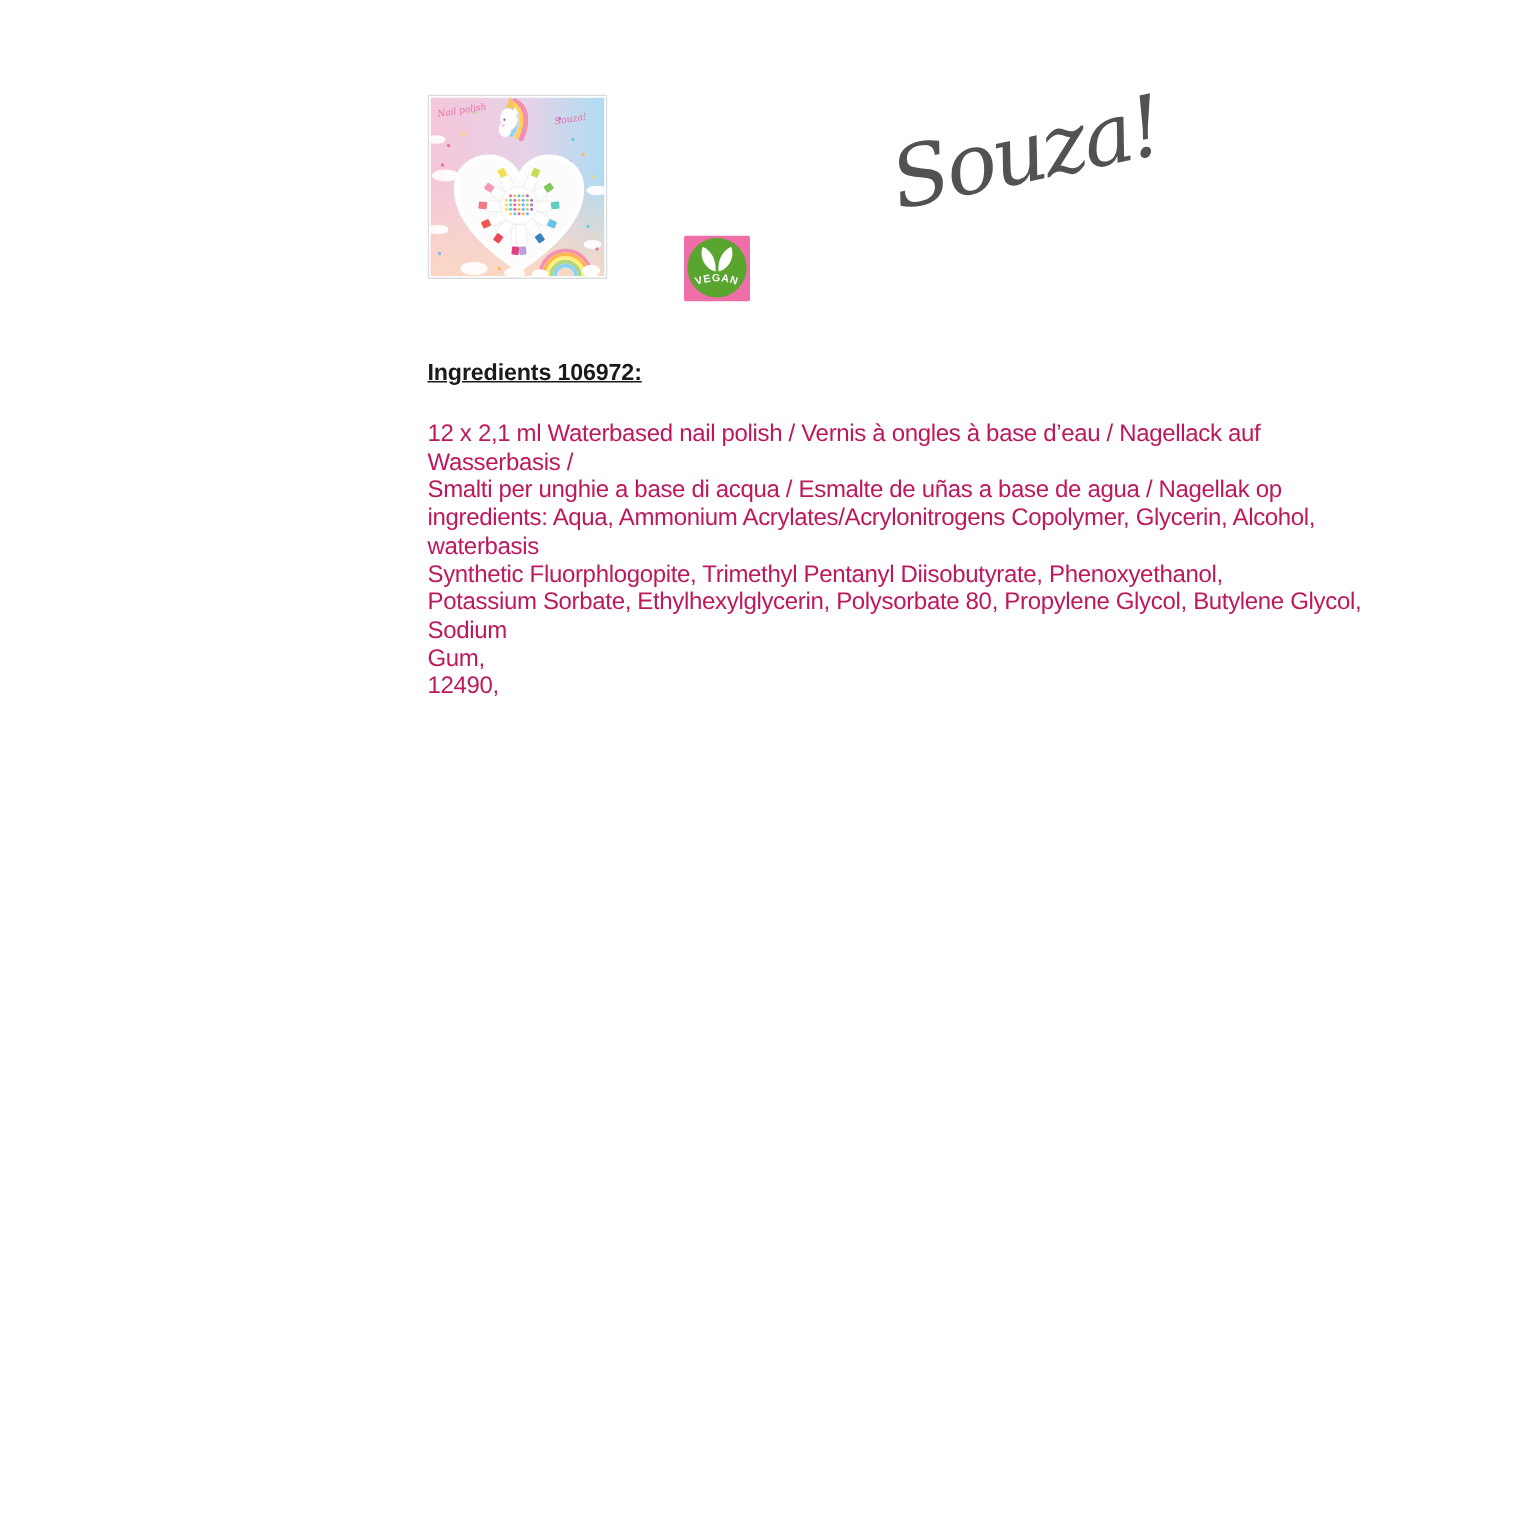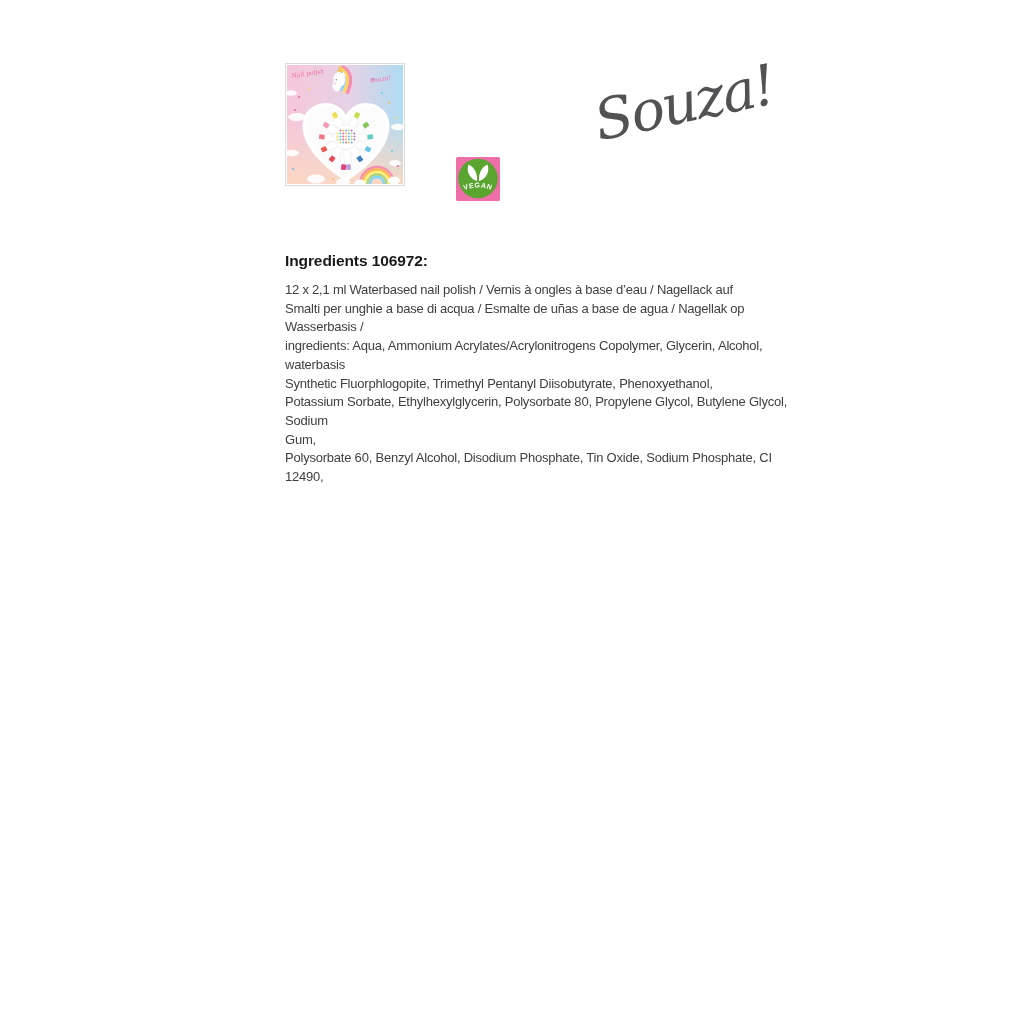--- a/index.html
+++ b/index.html
@@ -24,26 +24,26 @@
     display:flex;align-items:center;justify-content:center;
     transform:rotate(-12deg);
   }
   .logo-text{
     font-family:"DejaVu Serif",serif;font-style:italic;
     font-size:56px;letter-spacing:-2px;color:#525255;white-space:nowrap;
   }
 
   
   .heading{
-    position:absolute;left:285px;top:252px;
-    font-size:15.5px;font-weight:bold;letter-spacing:-0.1px;color:#1a1a1a;
+    position:absolute;left:285px;top:240px;
+    font-size:15.5px;font-weight:bold;letter-spacing:-0.1px;color:#1a1a1a;text-decoration:underline;
   }
   .body-text{
     position:absolute;left:285px;top:281px;
-    font-size:13px;line-height:18.7px;letter-spacing:-0.22px;color:#404040;
+    font-size:16px;line-height:18.7px;letter-spacing:-0.22px;color:#be185d;
   }
   .body-text .line{white-space:pre;}
 </style>
 </head>
 <body>
 
 <div class="page">
 
   <div class="product-photo">
     <svg viewBox="0 0 120 123" width="120" height="123" xmlns="http://www.w3.org/2000/svg">
@@ -231,25 +231,24 @@
   </div>
 
   <div class="brand-logo">
     <span class="logo-text" style="color: rgb(82, 82, 85);">Souza!</span>
   </div>
 
   <div class="heading">Ingredients 106972:</div>
 
   <div class="body-text" id="lines">
       <div class="line">12 x 2,1 ml Waterbased nail polish / Vernis à ongles à base d’eau / Nagellack auf</div>
+      <div class="line">Wasserbasis /</div>
       <div class="line">Smalti per unghie a base di acqua / Esmalte de uñas a base de agua / Nagellak op</div>
-      <div class="line">Wasserbasis /</div>
       <div class="line">ingredients: Aqua, Ammonium Acrylates/Acrylonitrogens Copolymer, Glycerin, Alcohol,</div>
       <div class="line">waterbasis</div>
       <div class="line">Synthetic Fluorphlogopite, Trimethyl Pentanyl Diisobutyrate, Phenoxyethanol,</div>
       <div class="line">Potassium Sorbate, Ethylhexylglycerin, Polysorbate 80, Propylene Glycol, Butylene Glycol,</div>
       <div class="line">Sodium</div>
       <div class="line">Gum,</div>
-      <div class="line">Polysorbate 60, Benzyl Alcohol, Disodium Phosphate, Tin Oxide, Sodium Phosphate, CI</div>
       <div class="line">12490,</div>
     </div>
 
 </div>
 
 </body></html>

